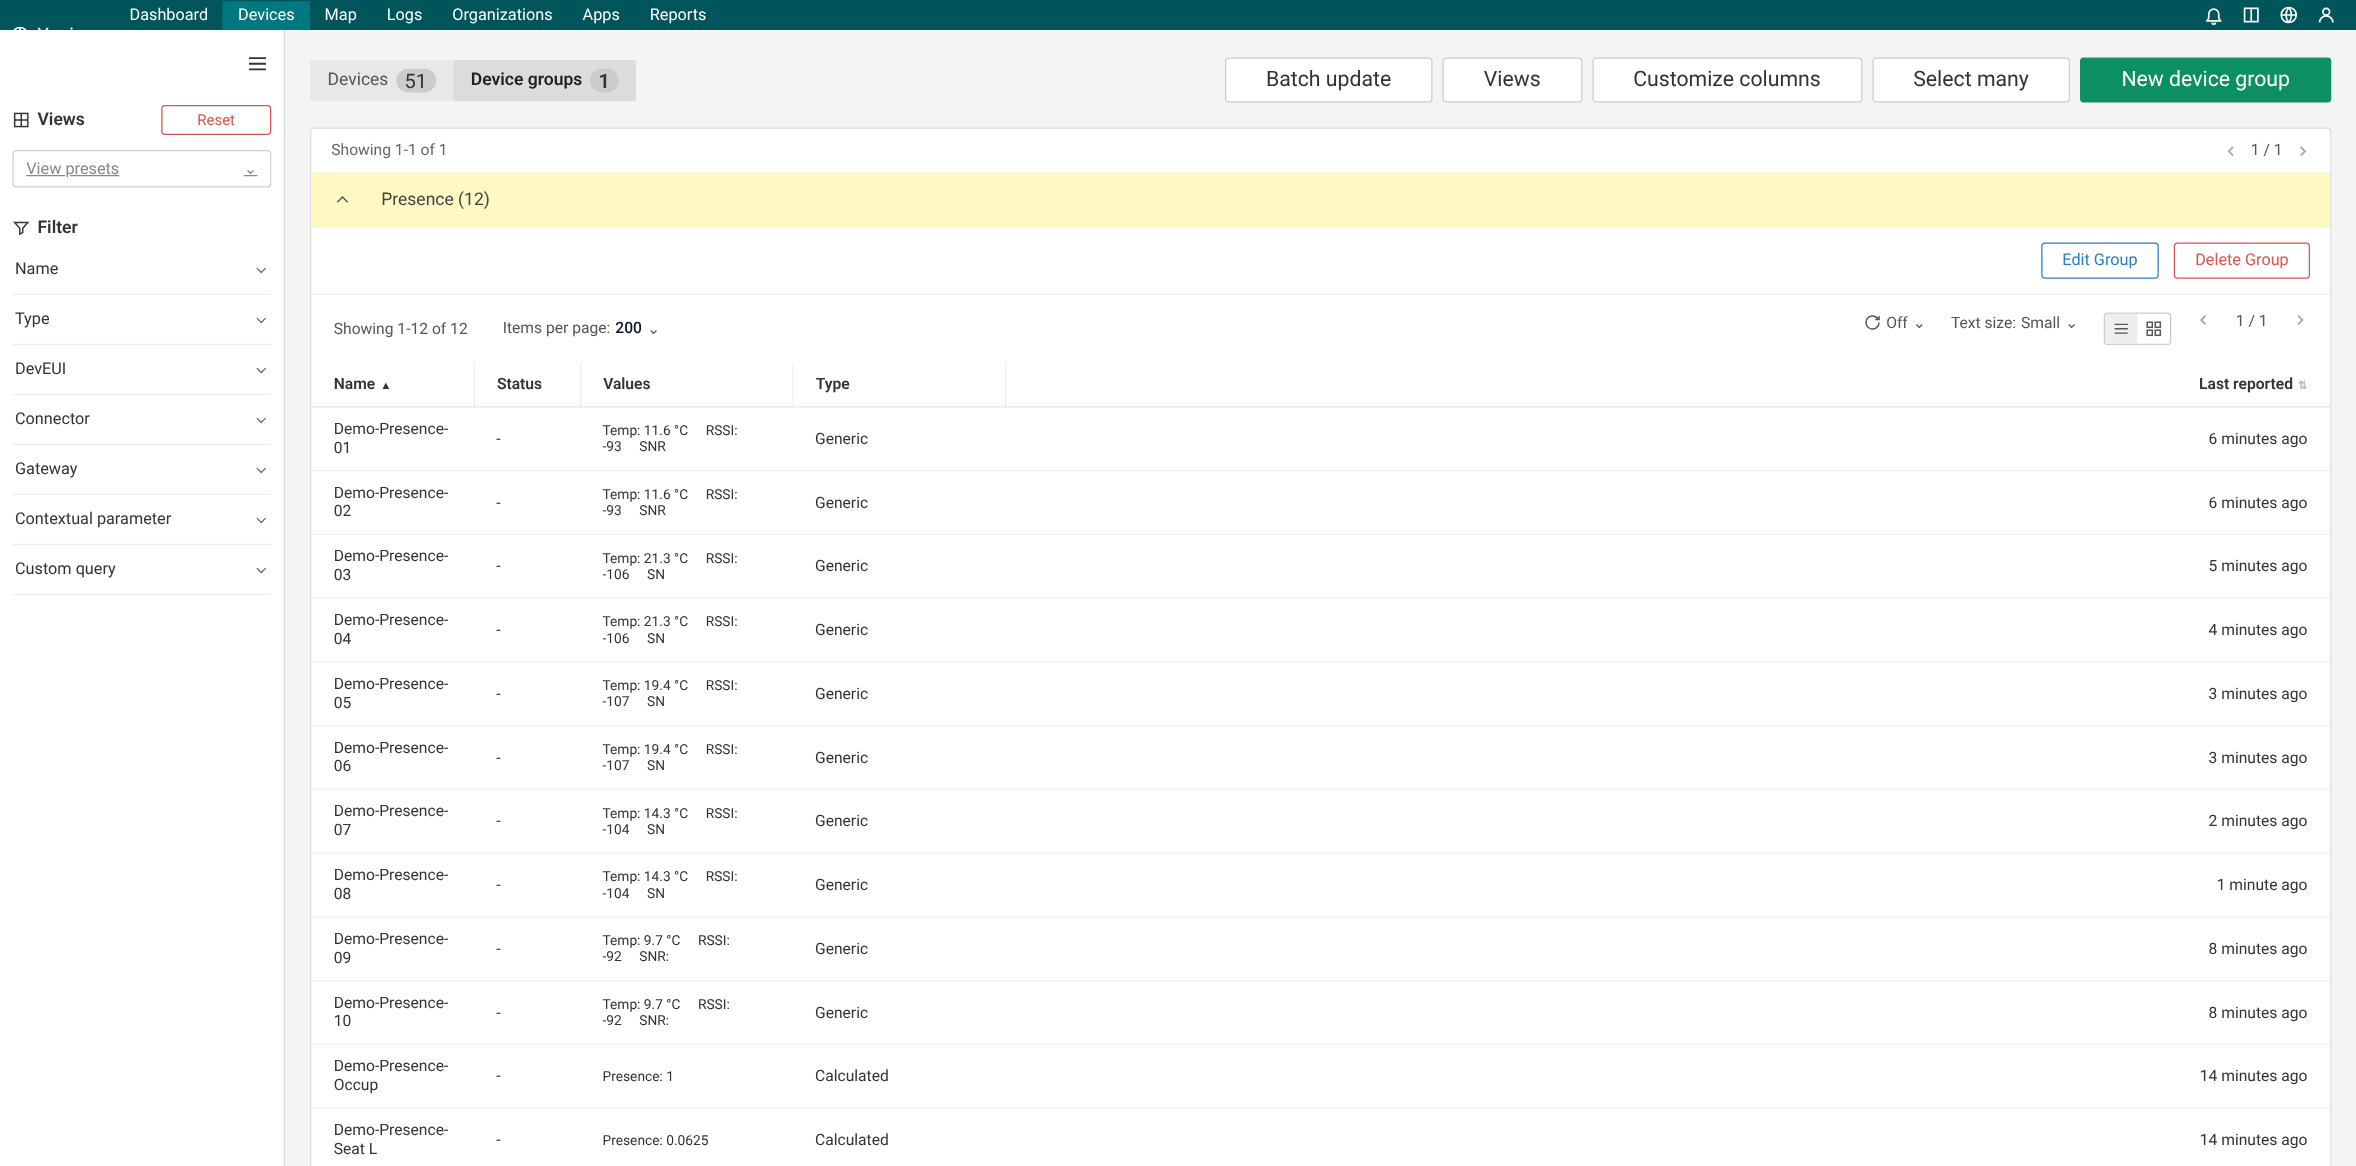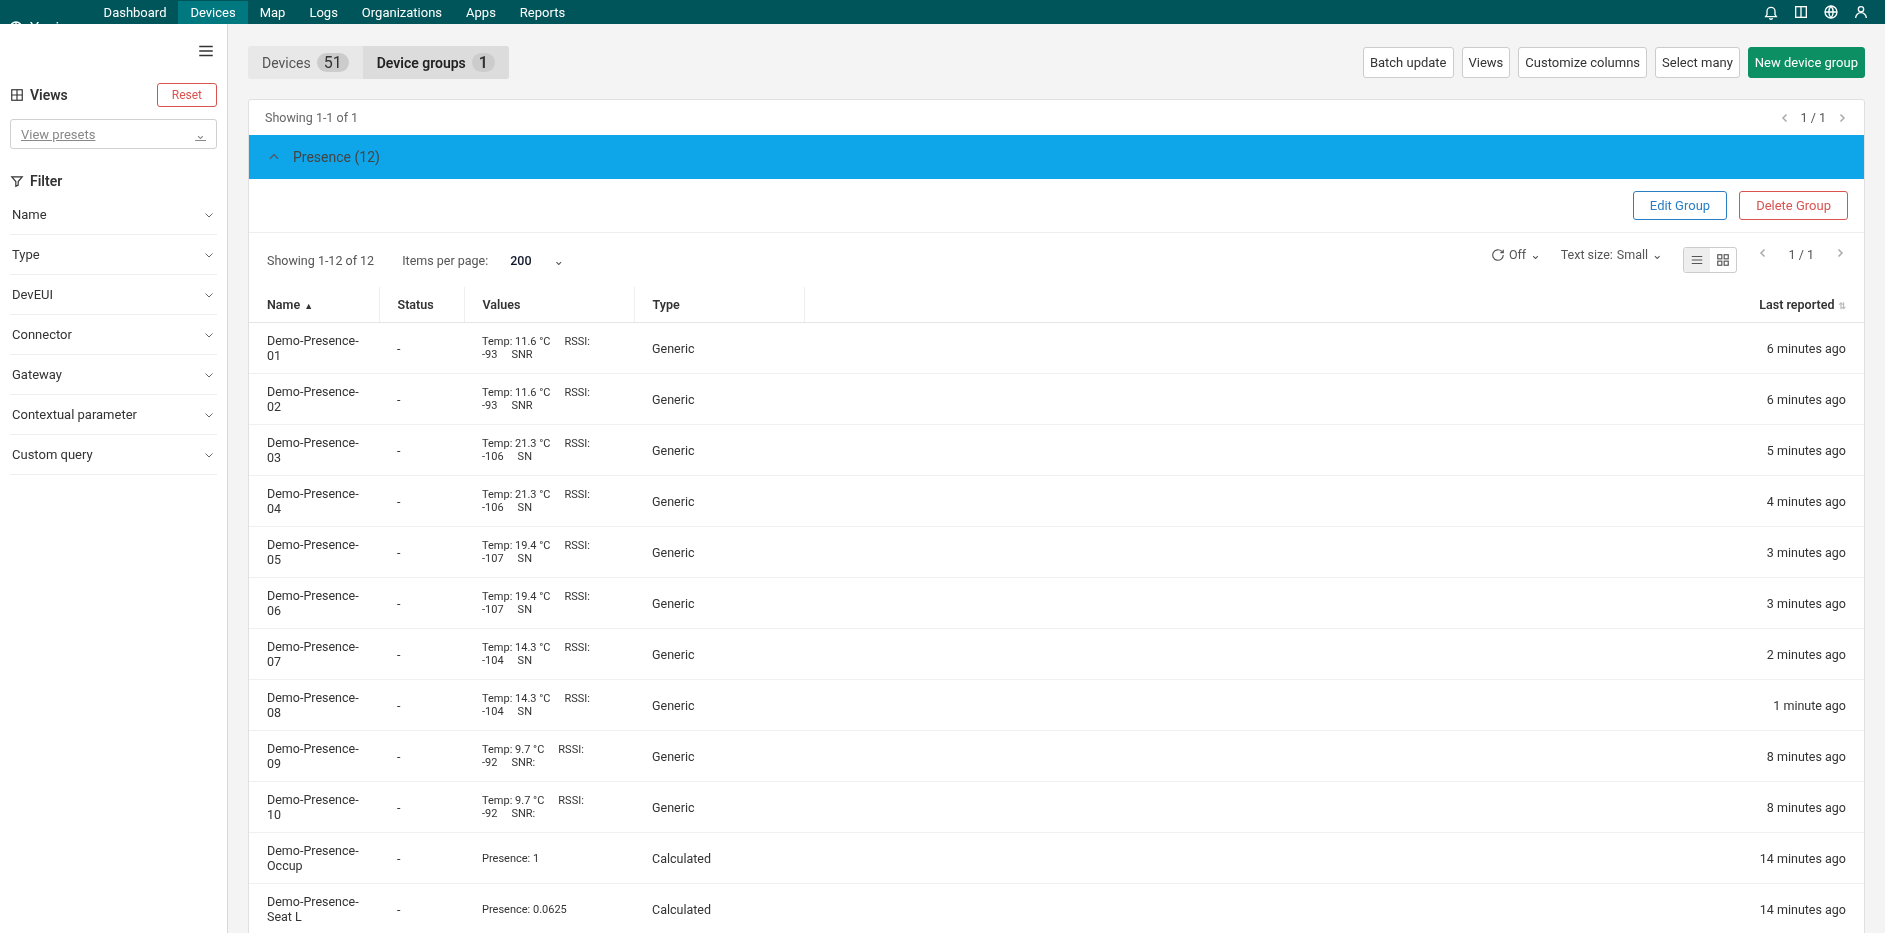--- a/index.html
+++ b/index.html
@@ -19,54 +19,54 @@
 
 .layout { display:flex; }
 .sidebar { width:228px; border-right:1px solid #d8d8d8; padding:12px 10px; min-height:calc(100vh - 24px); }
 .main { flex:1; background:#f4f4f4; padding:22px 20px 0; }
 
 
 .burger { text-align:right; padding:6px 0 14px; }
 .burger svg { width:22px; height:18px; cursor:pointer; }
 .section-head { display:flex; align-items:center; justify-content:space-between; margin-top:6px; }
 .section-title { display:flex; align-items:center; gap:6px; font-weight:600; font-size:14px; }
-.btn-reset { border:1px solid #d9534f; color:#d9534f; background:#fff; padding:4px 14px; border-radius:3px; font-size:12px; cursor:pointer; }
+.btn-reset { border:1px solid #d9534f; color:#d9534f; background:#fff; padding:4px 28px; border-radius:3px; font-size:12px; cursor:pointer; }
 .select-wrap { margin-top:12px; border:1px solid #d0d0d0; border-radius:3px; display:flex; align-items:center; height:30px; padding:0 10px; color:#888; font-size:13px;text-decoration:underline; }
 .select-wrap .chev { margin-left:auto; }
 .filter-title { display:flex; align-items:center; gap:6px; font-weight:600; font-size:14px; margin-top:24px; margin-bottom:6px; }
 .filter-item { display:flex; justify-content:space-between; align-items:center; padding:12px 2px; border-bottom:1px solid #eee; font-size:13px; cursor:pointer; color:#333; }
 .filter-item svg { width:12px; height:12px; stroke:#666; }
 
 
 .tabs-row { display:flex; align-items:center; }
 .tabs { display:flex; background:#e8e8e8; border-radius:3px; overflow:hidden; }
 .tab { padding:7px 14px; font-size:14px; cursor:pointer; display:flex; align-items:center; gap:6px; color:#555; }
 .tab .badge { background:#ccc; border-radius:10px; padding:0 7px; font-size:16px; color:#333; }
 .tab.active { background:#dcdcdc; color:#222; font-weight:600; }
 .spacer { flex:1; }
 .actions { display:flex; gap:8px; }
-.btn { padding:7px 6px; font-size:13px; border-radius:3px; cursor:pointer; border:1px solid #ccc; background:#fff; color:#333; }
+.btn { padding:7px 32px; font-size:17px; border-radius:3px; cursor:pointer; border:1px solid #ccc; background:#fff; color:#333; }
 .btn-primary { background:#0b8f63; border-color:#0b8f63; color:#fff; }
 
 
 .card { background:#fff; border:1px solid #e0e0e0; border-radius:3px; margin-top:20px; }
 .card-strip { padding:10px 16px; color:#666; font-size:12.5px; display:flex; align-items:center; }
 .card-strip .pager { margin-left:auto; display:flex; align-items:center; gap:10px; color:#555; }
 .pager svg { width:12px; height:12px; stroke:#aaa; }
 
-.group-head { background:#0ea5e9; padding:14px 18px; display:flex; align-items:center; gap:12px; font-size:14px; color:#444; }
+.group-head { background:#fef9c3; padding:14px 18px; display:flex; align-items:center; gap:24px; font-size:14px; color:#444; }
 .group-head svg { width:14px; height:14px; stroke:#555; cursor:pointer; }
 
 .group-actions { display:flex; justify-content:flex-end; gap:12px; padding:12px 16px; border-bottom:1px solid #eee; }
 .btn-outline-blue { border:1px solid #2a7ec5; color:#2a7ec5; background:#fff; padding:6px 16px; border-radius:3px; font-size:13px; cursor:pointer; }
 .btn-outline-red { border:1px solid #d9534f; color:#d9534f; background:#fff; padding:6px 16px; border-radius:3px; font-size:13px; cursor:pointer; }
 
 
 .tbl-ctrl { display:flex; align-items:center; padding:14px 18px; font-size:12.5px; color:#555; gap:28px; }
-.ipp { display:flex; gap:22px; }
+.ipp { display:flex; gap:4px; }
 .ipp .val { color:#0f172a; font-weight:500; }
 .ctrl-right { margin-left:auto; display:flex; align-items:flex-start; gap:20px; }
 .toggle { display:flex; align-items:center; gap:4px; }
 .viewmode { display:flex; border:1px solid #ccc; border-radius:3px; overflow:hidden; }
 .viewmode span { width:26px; height:24px; display:flex; align-items:center; justify-content:center; cursor:pointer; }
 .viewmode span.active { background:#eee; }
 .viewmode svg { width:14px; height:14px; stroke:#555; fill:none; }
 
 
 table { width:100%; border-collapse:collapse; }

